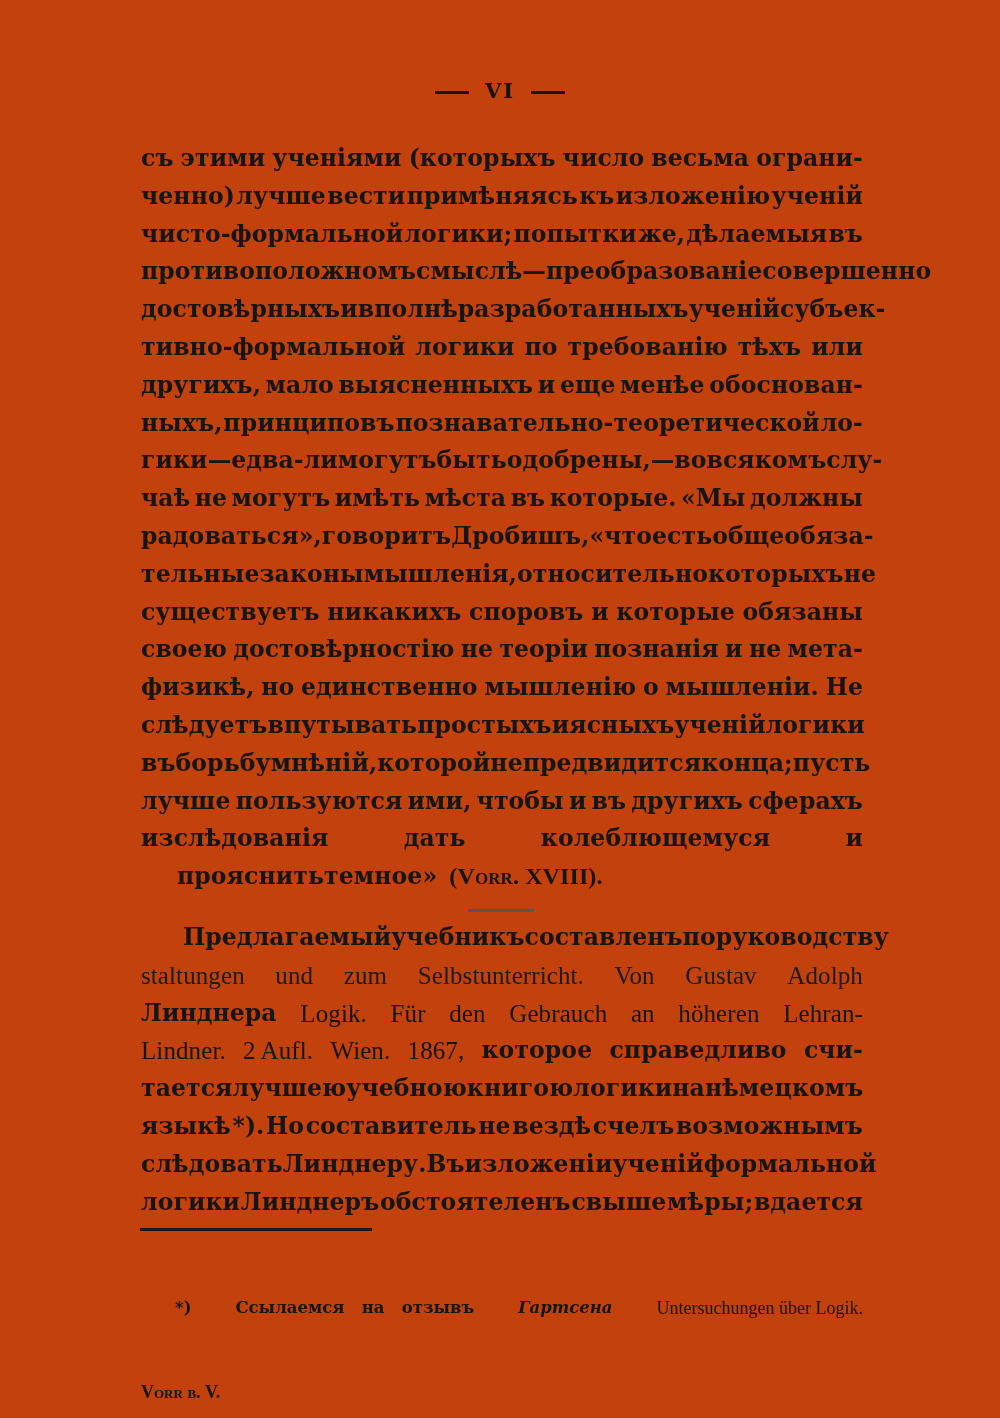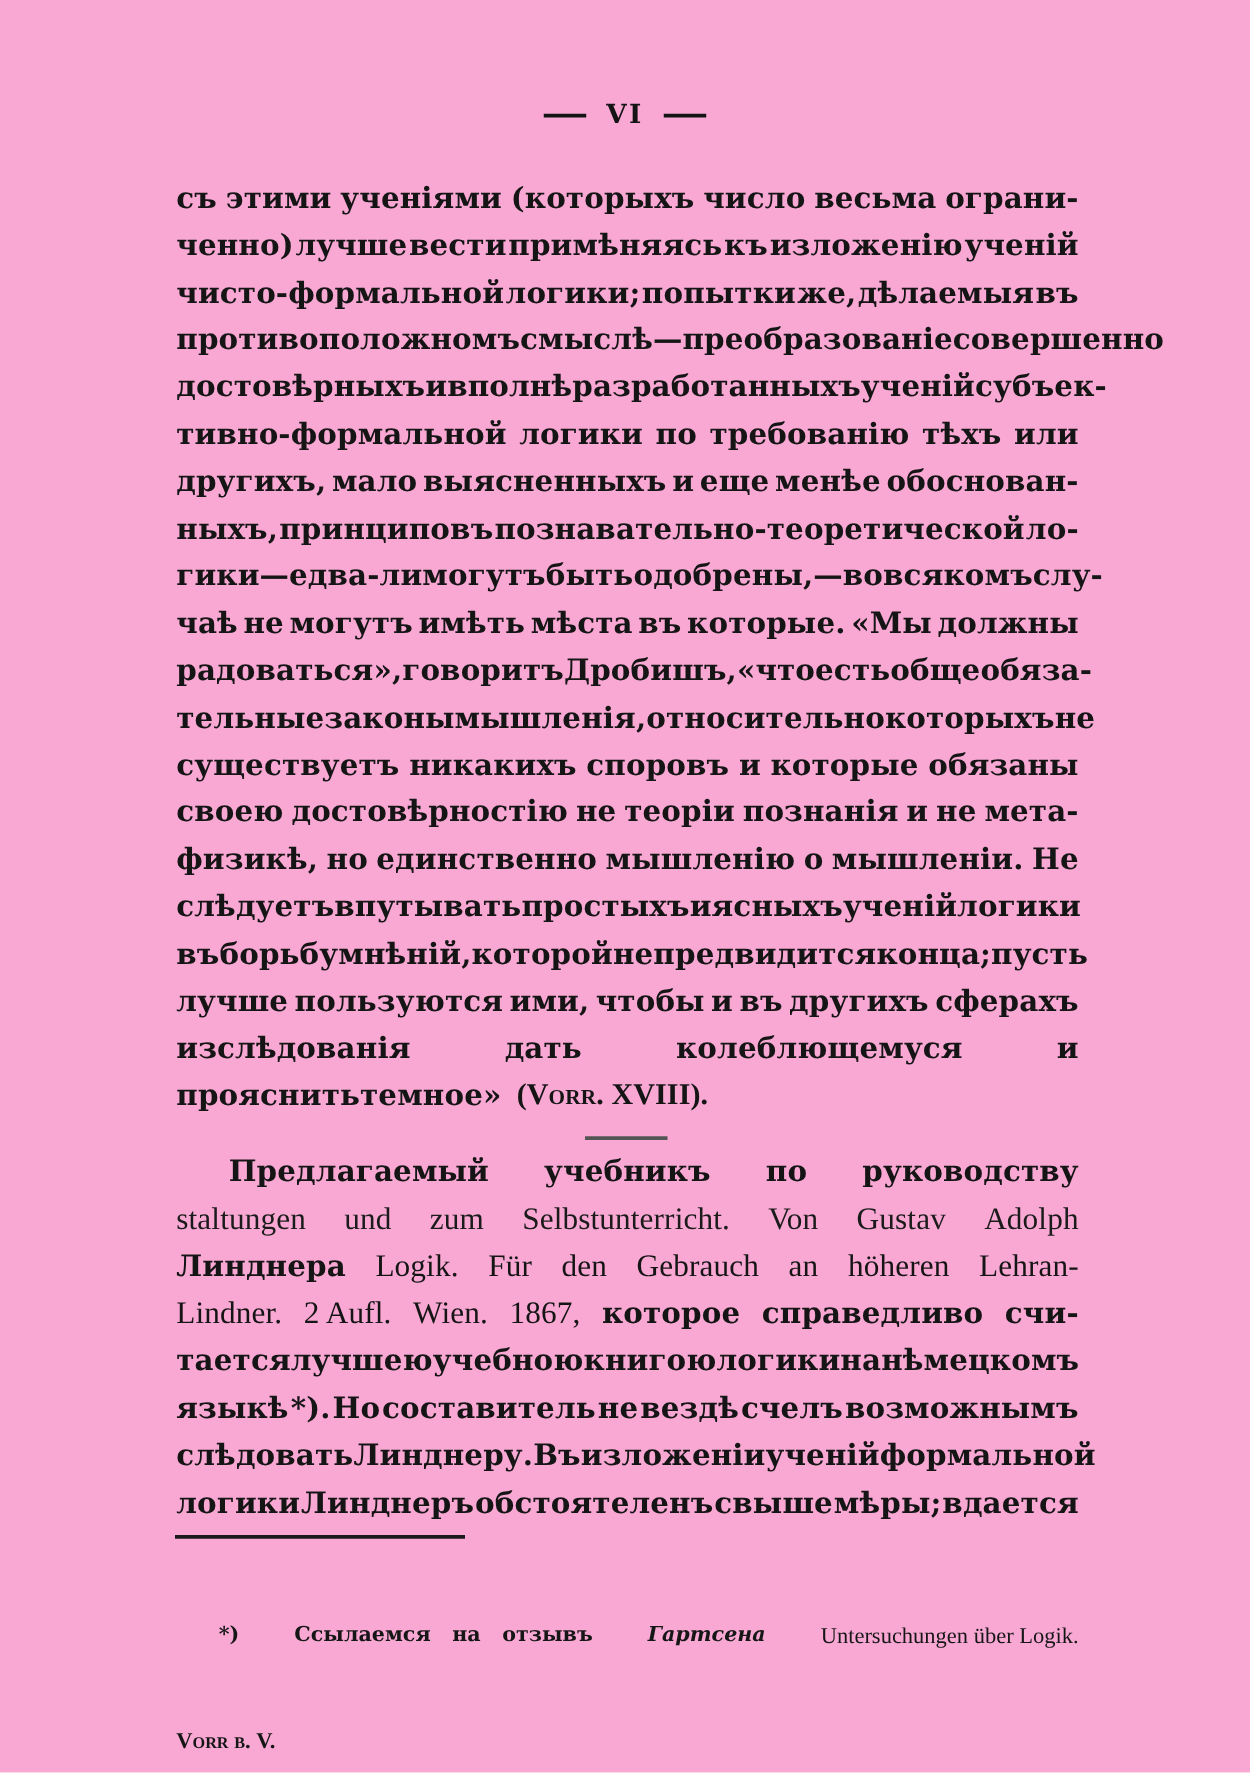--- a/index.html
+++ b/index.html
@@ -12,21 +12,21 @@
     height: 1418px;
     position: relative;
     font-family: "DejaVu Serif", serif;
     color: #1a1a1a;
     overflow: hidden;
   }
 
   .page {
     position: absolute;
     inset: 0;
-    background: #f9a8d4;
+    background: #c2410c;
   }
 
   
   .folio {
     position: absolute;
     top: 78px;
     left: 0;
     width: 1000px;
     text-align: center;
     font-family: "DejaVu Serif", serif;
@@ -63,20 +63,21 @@
     white-space: pre;
     letter-spacing: 0.1px;
   }
   
   .line.just {
     justify-content: space-between;
     text-align: right;
   }
   .line.flush {
     justify-content: flex-start;
+    margin-left: 36px;
   }
   .line .w { display: inline-block; }
 
   
   .line.latin {
     font-family: "Liberation Serif", serif;
     font-weight: 400;
     font-size: 25px;
     color: #1b1b1b;
   }
@@ -169,21 +170,21 @@
       <div class="line just"><span class="w">тельные</span><span class="w">законы</span><span class="w">мышленiя,</span><span class="w">относительно</span><span class="w">которыхъ</span><span class="w">не</span></div>
       <div class="line just"><span class="w">существуетъ</span><span class="w">никакихъ</span><span class="w">споровъ</span><span class="w">и</span><span class="w">которые</span><span class="w">обязаны</span></div>
       <div class="line just"><span class="w">своею</span><span class="w">достовѣрностiю</span><span class="w">не</span><span class="w">теорiи</span><span class="w">познанiя</span><span class="w">и</span><span class="w">не</span><span class="w">мета-</span></div>
       <div class="line just"><span class="w">физикѣ,</span><span class="w">но</span><span class="w">единственно</span><span class="w">мышленiю</span><span class="w">о</span><span class="w">мышленiи.</span><span class="w">Не</span></div>
       <div class="line just"><span class="w">слѣдуетъ</span><span class="w">впутывать</span><span class="w">простыхъ</span><span class="w">и</span><span class="w">ясныхъ</span><span class="w">ученiй</span><span class="w">логики</span></div>
       <div class="line just"><span class="w">въ</span><span class="w">борьбу</span><span class="w">мнѣнiй,</span><span class="w">которой</span><span class="w">не</span><span class="w">предвидится</span><span class="w">конца;</span><span class="w">пусть</span></div>
       <div class="line just"><span class="w">лучше</span><span class="w">пользуются</span><span class="w">ими,</span><span class="w">чтобы</span><span class="w">и</span><span class="w">въ</span><span class="w">другихъ</span><span class="w">сферахъ</span></div>
       <div class="line just"><span class="w">изслѣдованiя</span><span class="w">дать</span><span class="w">колеблющемуся</span><span class="w">и</span></div>
       <div class="line flush"><span class="w">прояснить</span> <span class="w">темное»</span><span class="smallcaps">  (Vorr. XVIII).</span></div>
       <div style="height: 23px;"></div>
-      <div class="line just indent"><span class="w">Предлагаемый</span><span class="w">учебникъ</span><span class="w">по</span><span class="w">руководству</span></div>
+      <div class="line just indent"><span class="w">Предлагаемый</span><span class="w">учебникъ</span><span class="w">составленъ</span><span class="w">по</span><span class="w">руководству</span></div>
       <div class="line just latin"><span class="w">staltungen</span><span class="w">und</span><span class="w">zum</span><span class="w">Selbstunterricht.</span><span class="w">Von</span><span class="w">Gustav</span><span class="w">Adolph</span></div>
       <div class="line just"><span class="w">Линднера</span><span class="w lat">Logik.</span><span class="w lat">Für</span><span class="w lat">den</span><span class="w lat">Gebrauch</span><span class="w lat">an</span><span class="w lat">höheren</span><span class="w lat">Lehran-</span></div>
       <div class="line just"><span class="w lat">Lindner.</span><span class="w lat">2 Aufl.</span><span class="w lat">Wien.</span><span class="w lat">1867,</span><span class="w">которое</span><span class="w">справедливо</span><span class="w">счи-</span></div>
       <div class="line just"><span class="w">тается</span><span class="w">лучшею</span><span class="w">учебною</span><span class="w">книгою</span><span class="w">логики</span><span class="w">на</span><span class="w">нѣмецкомъ</span></div>
       <div class="line just"><span class="w">языкѣ</span><span class="w">*).</span><span class="w">Но</span><span class="w">составитель</span><span class="w">не</span><span class="w">вездѣ</span><span class="w">счелъ</span><span class="w">возможнымъ</span></div>
       <div class="line just"><span class="w">слѣдовать</span><span class="w">Линднеру.</span><span class="w">Въ</span><span class="w">изложенiи</span><span class="w">ученiй</span><span class="w">формальной</span></div>
       <div class="line just"><span class="w">логики</span><span class="w">Линднеръ</span><span class="w">обстоятеленъ</span><span class="w">свыше</span><span class="w">мѣры;</span><span class="w">вдается</span></div>
     </div>
 
   <div class="sep-rule"></div>

